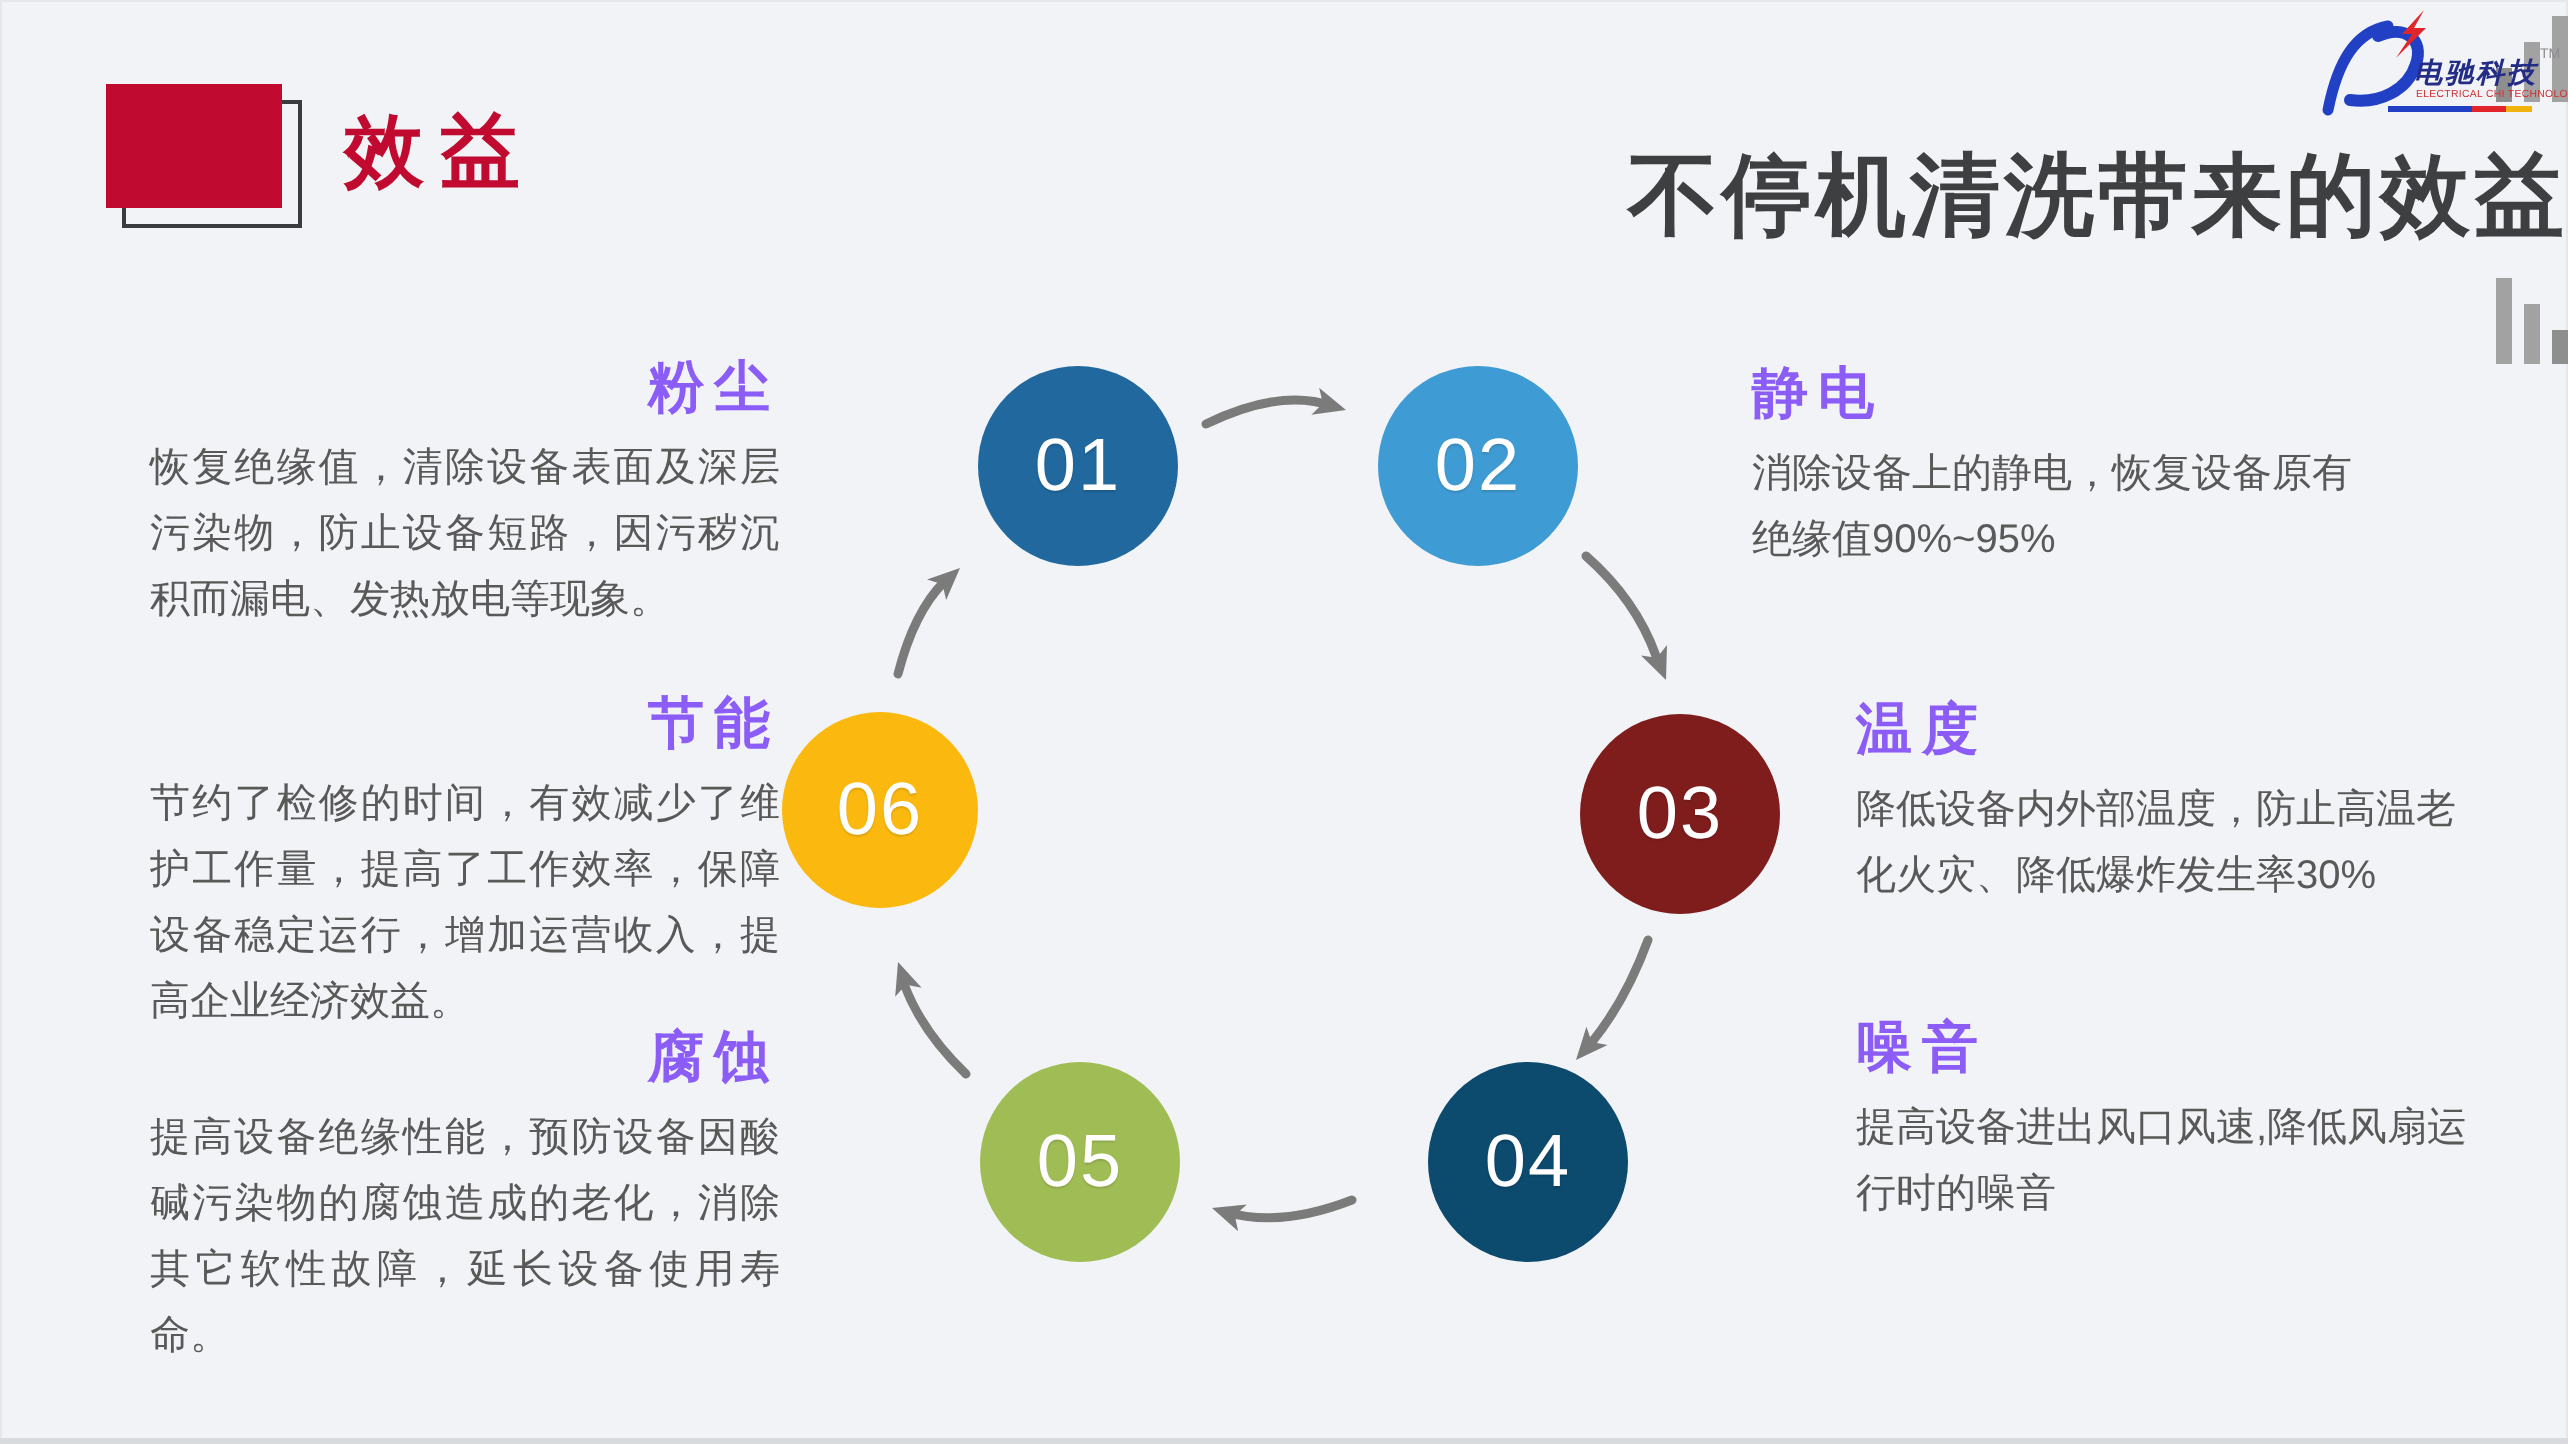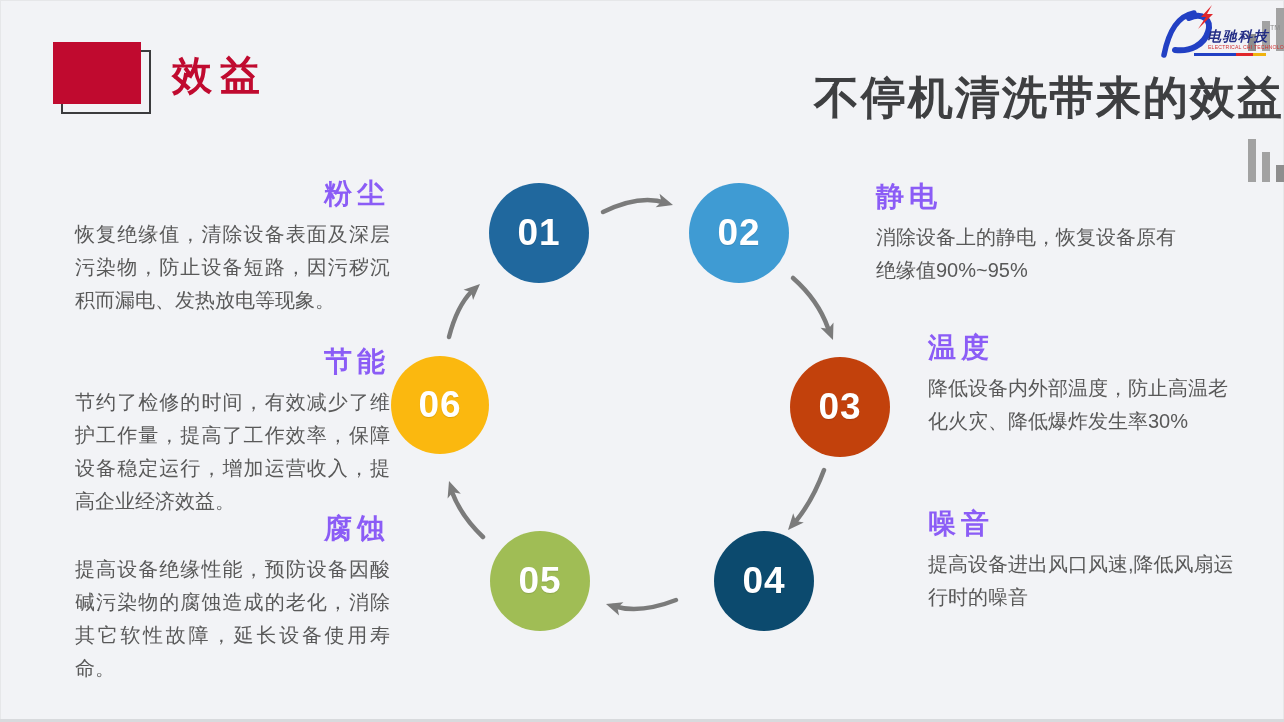--- a/index.html
+++ b/index.html
@@ -66,21 +66,21 @@
     margin:8px 0 0 0;font-size:20px;color:#595959;line-height:33px;
     text-align:justify;
   }
   .benefit.right-col .b-body{text-align:left;}
   
   .circle{
     position:absolute;width:100px;height:100px;border-radius:50%;
     display:flex;align-items:center;justify-content:center;
   }
   .circle-num{
-    color:#ffffff;font-size:37px;font-weight:700;letter-spacing:1px;
+    color:#ffffff;font-size:37px;font-weight:400;letter-spacing:1px;
     text-shadow:0 1px 1px rgba(0,0,0,0.12);
   }
   .arrows{position:absolute;left:0;top:0;pointer-events:none;}
 </style>
 </head>
 <body>
 
 <div class="slide">
 
   <div class="badge-outline"></div>
@@ -127,21 +127,21 @@
   </div>
   <div class="benefit align-right" style="left:75px;top:346px">
     <h3 class="b-title">节能</h3>
     <p class="b-body">节约了检修的时间，有效减少了维护工作量，提高了工作效率，保障设备稳定运行，增加运营收入，提高企业经济效益。</p>
   </div>
 
   <div class="benefit right-col" style="left:876px;top:181px">
     <h3 class="b-title">静电</h3>
     <p class="b-body">消除设备上的静电，恢复设备原有绝缘值90%~95%</p>
   </div>
-  <div class="benefit right-col" style="left:928px;top:332px">
+  <div class="benefit right-col" style="left:928px;top:349px">
     <h3 class="b-title">温度</h3>
     <p class="b-body">降低设备内外部温度，防止高温老化火灾、降低爆炸发生率30%</p>
   </div>
   <div class="benefit right-col" style="left:928px;top:508px">
     <h3 class="b-title">噪音</h3>
     <p class="b-body">提高设备进出风口风速,降低风扇运行时的噪音</p>
   </div>
 
   <svg class="arrows" width="1284" height="722" viewBox="0 0 1284 722">
     <g stroke="#7b7b7b" stroke-width="4.5" fill="none" stroke-linecap="round">
@@ -161,21 +161,21 @@
       <path transform="translate(480,284) rotate(-43)" d="M0 0 L-16 -7 L-12 0 L-16 7 Z"></path>
     </g>
   </svg>
 
   <div class="circle" style="left: 489px; top: 183px; background-color: rgb(32, 104, 158);">
     <span class="circle-num">01</span>
   </div>
   <div class="circle" style="left: 689px; top: 183px; background-color: rgb(63, 155, 211);">
     <span class="circle-num">02</span>
   </div>
-  <div class="circle" style="left: 790px; top: 357px; background-color: #c2410c;">
+  <div class="circle" style="left: 790px; top: 357px; background-color: #7f1d1d;">
     <span class="circle-num">03</span>
   </div>
   <div class="circle" style="left: 714px; top: 531px; background-color: #0c4a6e; text-align: right;">
     <span class="circle-num">04</span>
   </div>
   <div class="circle" style="left: 490px; top: 531px; background-color: rgb(160, 189, 85);">
     <span class="circle-num">05</span>
   </div>
   <div class="circle" style="left: 391px; top: 356px; width: 98px; height: 98px; background-color: rgb(251, 184, 15);">
     <span class="circle-num">06</span>

